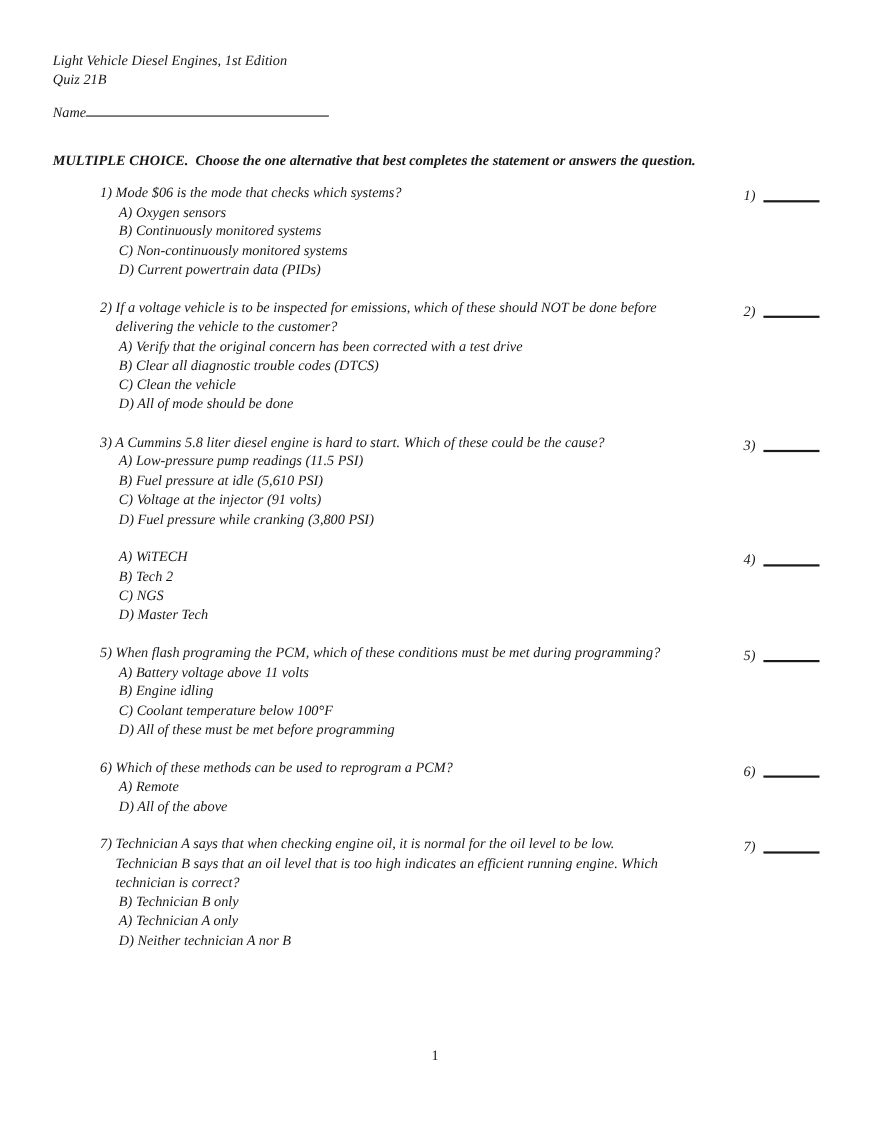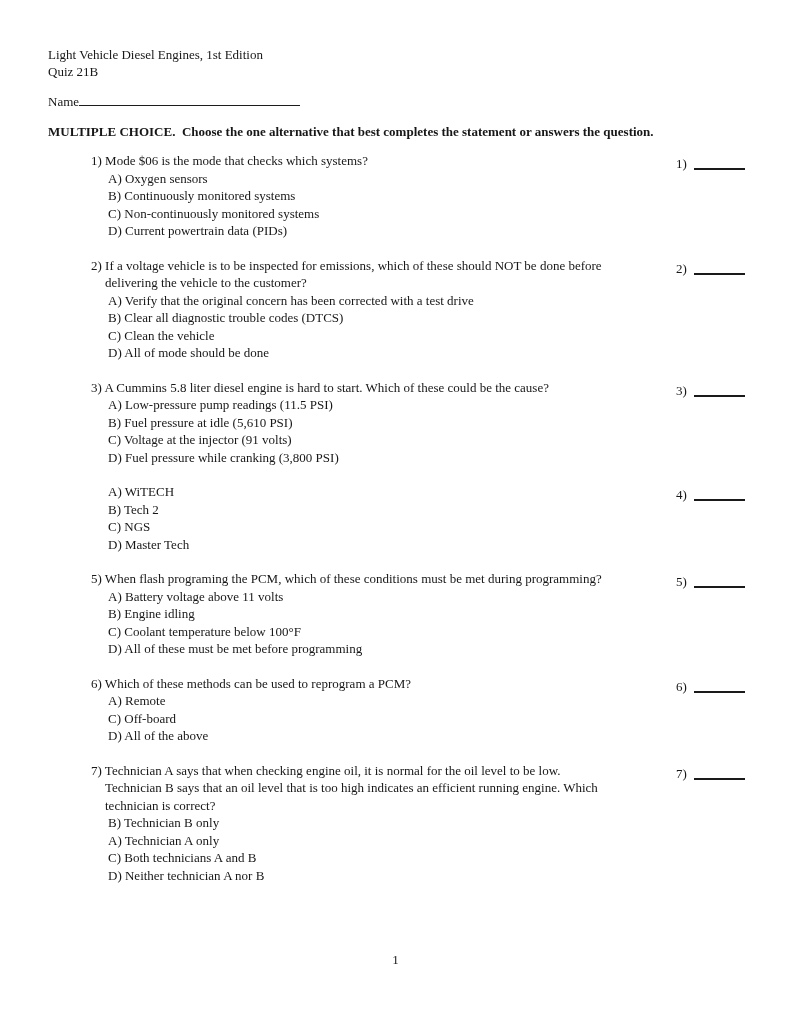--- a/index.html
+++ b/index.html
@@ -8,34 +8,34 @@
     width: 791px;
     height: 1024px;
     margin: 0 auto;
     background: #ffffff;
     font-family: "Liberation Serif", "DejaVu Serif", serif;
     font-size: 13px;
     line-height: 17.5px;
     color: #171717;
     overflow: hidden;
   }
-  .content { padding: 46px 40px 0 48px; }
+  .content { padding: 46px 40px 0 48px; font-style: italic; }
 
   .doc-title, .quiz-number { line-height: 17px; }
 
   .name-row { margin-top: 11px; }
   .name-underline {
     display: inline-block;
     width: 221px;
     height: 14px;
     border-bottom: 1.5px solid #1c1c1c;
   }
 
   .instructions {
-    margin-top: 12px;
+    margin-top: 26px;
     font-weight: bold;
     white-space: pre-wrap;
   }
 
   .questions { margin-top: 12px; }
 
   .question { position: relative; margin-bottom: 17px; }
 
   .q-main {
     margin-left: 43px;
@@ -191,46 +191,40 @@
   </div>
 
   <div class="question">
     <div class="q-main">
       <span class="q-num">6)</span> <span class="q-text">Which of these methods can be used to reprogram a PCM?</span>
     </div>
     <div class="q-opt">
       <span>A)</span> <span>Remote</span>
     </div>
     <div class="q-opt">
-      <span>C)</span> <span>Off-board</span>
-    </div>
-    <div class="q-opt">
       <span>D)</span> <span>All of the above</span>
     </div>
     <div class="q-ans">
       <span>6)</span><span class="answer-blank"></span>
     </div>
   </div>
 
   <div class="question">
     <div class="q-main">
       <span class="q-num">7)</span> <span class="q-text">Technician A says that when checking engine oil, it is normal for the oil level to be low.
 Technician B says that an oil level that is too high indicates an efficient running engine. Which
 technician is correct?</span>
     </div>
     <div class="q-opt">
       <span>B)</span> <span>Technician B only</span>
     </div>
     <div class="q-opt">
       <span>A)</span> <span>Technician A only</span>
     </div>
     <div class="q-opt">
-      <span>C)</span> <span>Both technicians A and B</span>
-    </div>
-    <div class="q-opt">
       <span>D)</span> <span>Neither technician A nor B</span>
     </div>
     <div class="q-ans">
       <span>7)</span><span class="answer-blank"></span>
     </div>
   </div>
 </div>
 
   </div>
 

